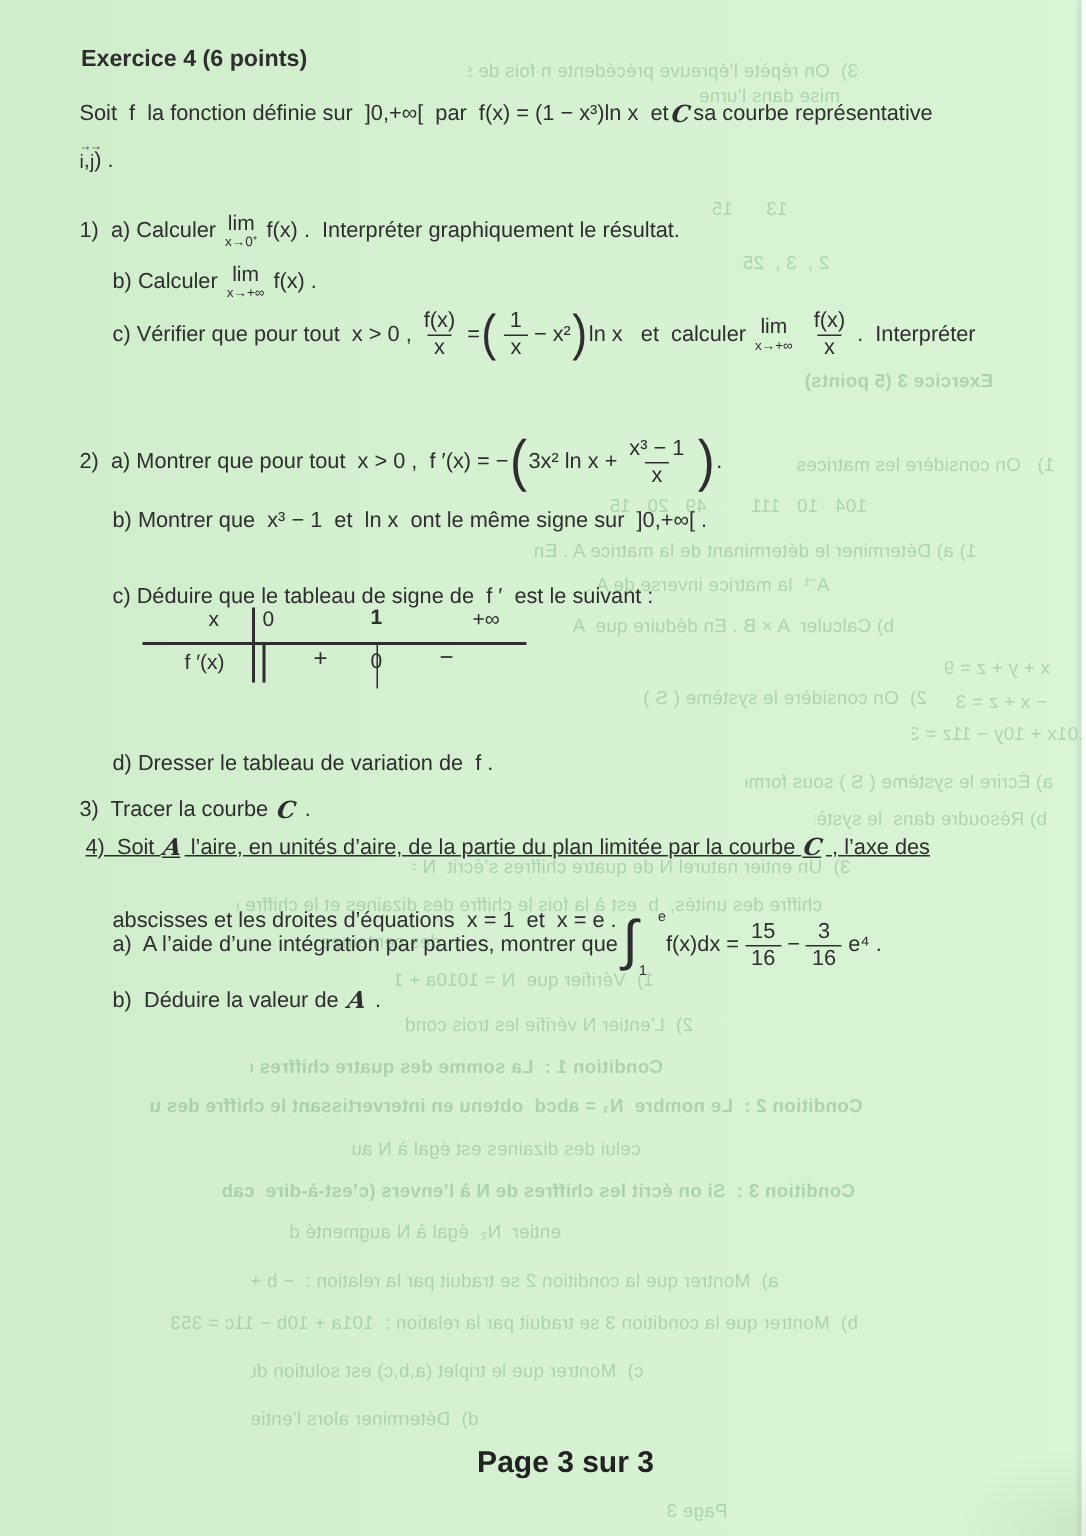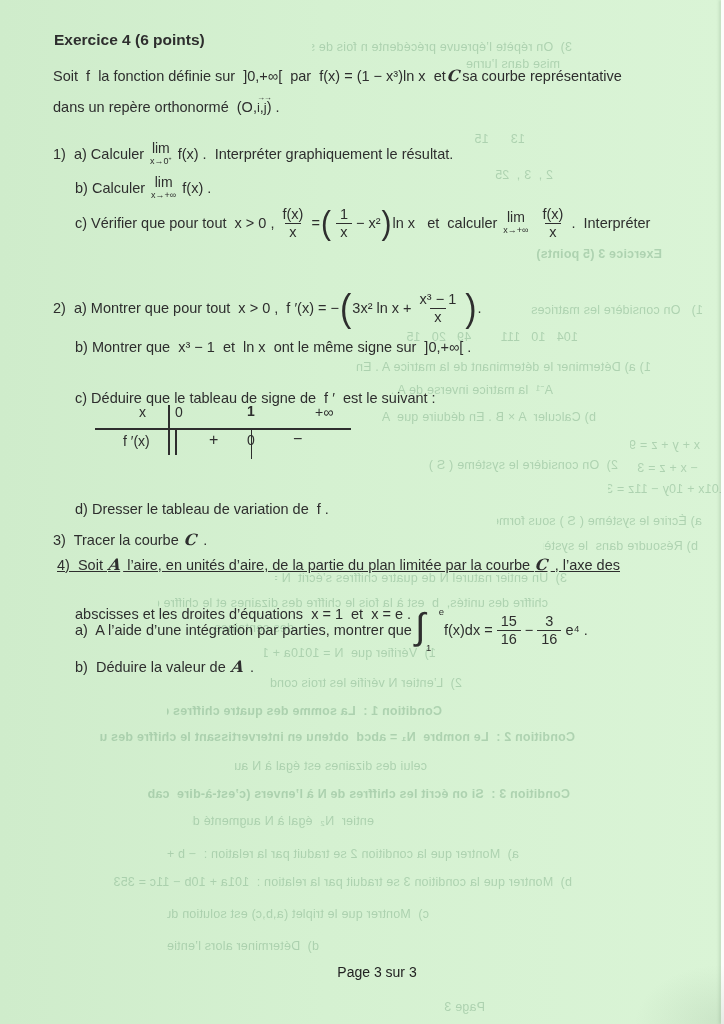--- a/index.html
+++ b/index.html
@@ -54,21 +54,21 @@
     box-shadow:0 1px 2px rgba(0,0,0,.25);
   }
   
   .sigtable{position:absolute;left:95px;top:402px;width:262px;height:60px;font-size:14px;}
   .sigtable .hline{position:absolute;left:0;top:26px;width:256px;height:1.6px;background:#2e2e2e;}
   .sigtable .vline-main{position:absolute;left:73px;top:3px;width:1.6px;height:50px;background:#2e2e2e;}
   .sigtable .vline-double{position:absolute;left:80px;top:28px;width:1.6px;height:25px;background:#2e2e2e;}
   .sigtable .cell{position:absolute;white-space:pre;}
   .zero-bar{position:relative;display:inline-block;padding:0 2px;}
   .zero-bar::after{content:"";position:absolute;left:50%;top:-4px;height:31px;width:1.3px;background:#2e2e2e;}
-  .footer{position:absolute;left:317px;top:964px;width:120px;text-align:center;font-weight:normal;font-size:14px;color:#222;}
+  .footer{position:absolute;left:317px;top:964px;width:120px;text-align:center;font-weight:bold;font-size:20px;color:#222;}
 </style>
 </head>
 <body>
 
 <div class="paper">
 
   <div id="ghost-layer">
       <div class="ghost" style="left: 312px; top: 40px; width: 260px;">3)  On répète l’épreuve précédente n fois de suite ( n ≥ 2 ) en reme</div>
       <div class="ghost" style="left: 430px; top: 57px; width: 130px;">mise dans l’urne</div>
       <div class="ghost" style="left: 455px; top: 132px; width: 70px;">13      15</div>
@@ -105,21 +105,20 @@
   <div class="row title" style="left:54px;top:31px;">
     <span class="seg">Exercice 4 (6 points)</span>
   </div>
 
   <div class="row" style="left:53px;top:66px;">
     <span class="seg">Soit  f  la fonction définie sur  ]0,+∞[  par  f(x) = (1 − x³)ln x  et</span>
     <span class="script-letter">C</span>
     <span class="seg">sa courbe représentative</span>
   </div>
   <div class="row" style="left:53px;top:99px;">
-    <span class="seg">dans un repère orthonormé  (O,</span>
     <span class="vec">i</span>
     <span class="seg">,</span>
     <span class="vec">j</span>
     <span class="seg">) .</span>
   </div>
 
 
   <div class="row" style="left:53px;top:137px;height:34px;text-align:right;">
     <span class="seg">1)  a) Calculer</span>
     <span class="lim">

